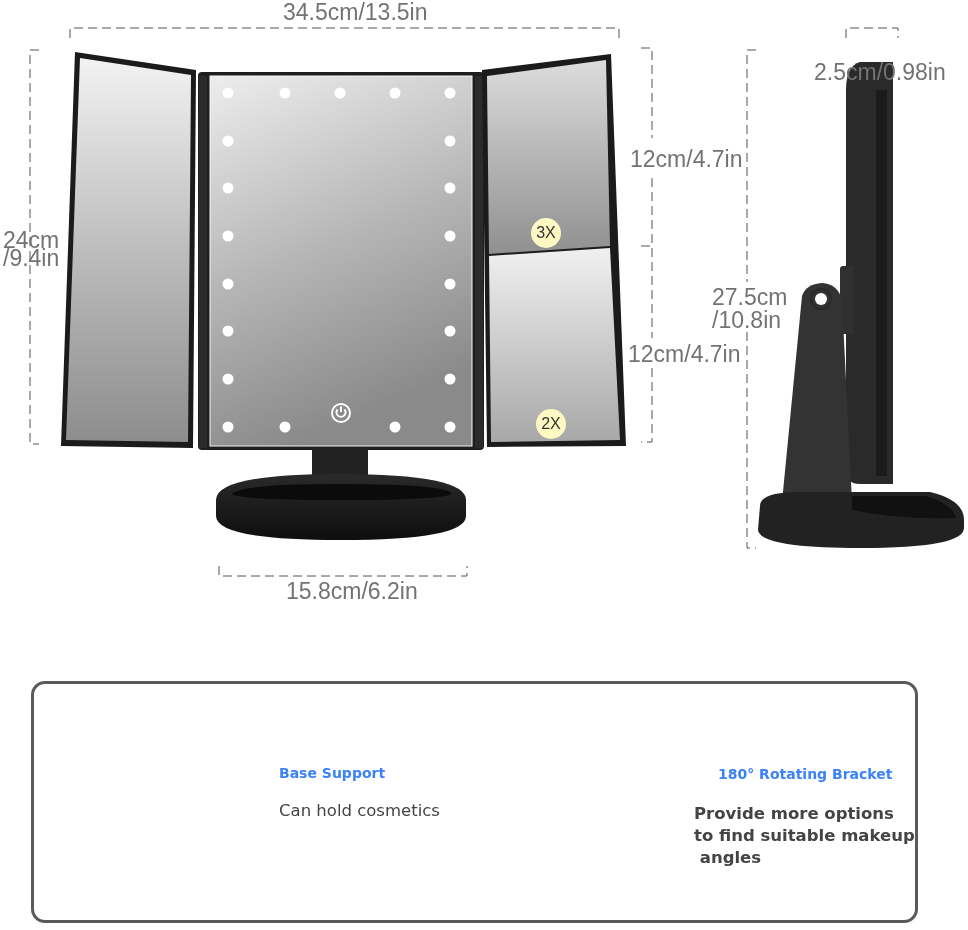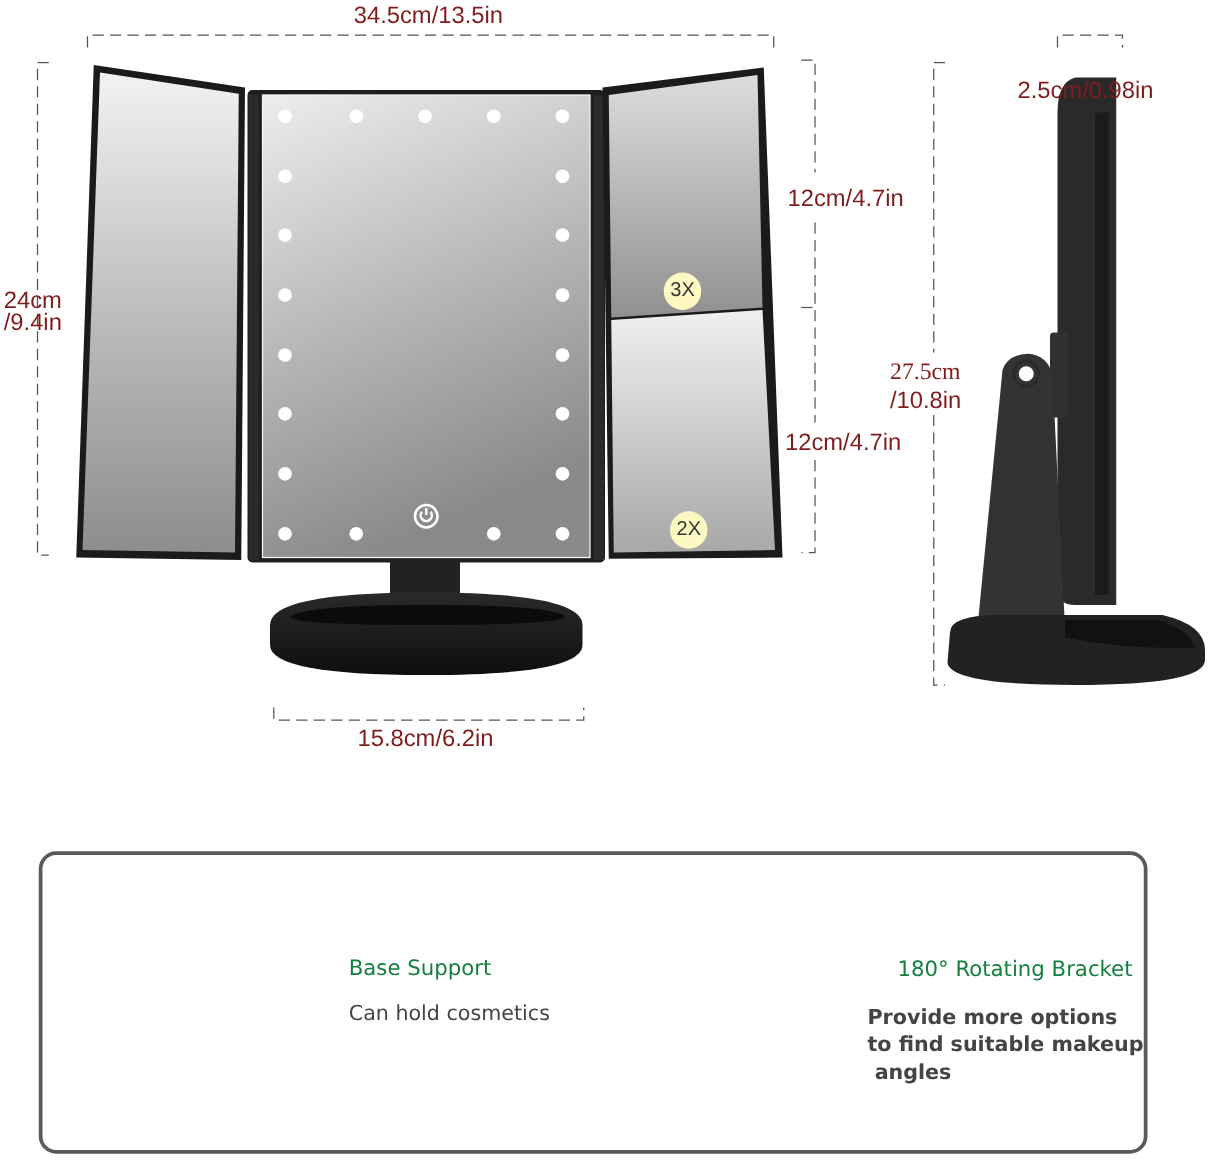--- a/index.html
+++ b/index.html
@@ -1,21 +1,21 @@
 <!DOCTYPE html>
 <html><head>
 <meta charset="utf-8">
 <style>
   html, body { margin:0; padding:0; background:#ffffff; }
   body { width:968px; height:930px; position:relative; overflow:hidden; font-family:"Liberation Sans", sans-serif; color:#444; }
   .abs { position:absolute; }
-  .dim-text { font-family:"Liberation Sans", sans-serif; font-size:19px; color:#7f1d1d; white-space:nowrap; line-height:19px; }
+  .dim-text { font-family:"Liberation Sans", sans-serif; font-size:23px; color:#737373; white-space:nowrap; line-height:19px; }
   svg { position:absolute; left:0; top:0; }
   .card { position:absolute; left:31px; top:681px; width:887px; height:242px; border:3px solid #5a5a5a; border-radius:14px; box-sizing:border-box; background:#fff; }
-  .feat-title { font-family:"DejaVu Sans", sans-serif; font-size:17px; color:#15803d; white-space:nowrap; }
+  .feat-title { font-family:"DejaVu Sans", sans-serif; font-size:14px; color:#3b82f6; white-space:nowrap;font-weight:bold; }
   .feat-desc { font-family:"DejaVu Sans", sans-serif; font-size:16.5px; color:#444; line-height:22px; white-space:pre; }
   .badge { position:absolute; width:30px; height:30px; border-radius:50%; background:#fef9c3; color:#333; font-size:16px; text-align:center; line-height:30px; font-family:"Liberation Sans", sans-serif; }
 </style>
 </head>
 <body>
 
 <svg width="968" height="930" viewBox="0 0 968 930">
   <defs>
     <linearGradient id="mirrorL" x1="0" y1="0" x2="0" y2="1">
       <stop offset="0" stop-color="#f2f2f2"></stop>
@@ -163,21 +163,21 @@
   </g>
 </svg>
 
 <div class="abs dim-text" style="left:283px;top:3px;">34.5cm/13.5in</div>
 <div class="abs dim-text" style="left:3px;top:231px;">24cm</div>
 <div class="abs dim-text" style="left:3px;top:249px;">/9.4in</div>
 <div class="abs dim-text" style="left:630px;top:150px;">12cm/4.7in</div>
 <div class="abs dim-text" style="left:628px;top:345px;">12cm/4.7in</div>
 <div class="abs dim-text" style="left:286px;top:582px;">15.8cm/6.2in</div>
 <div class="abs dim-text" style="left:814px;top:18px;margin-top:45px;">2.5cm/0.98in</div>
-<div class="abs dim-text" style="left:712px;top:288px;font-family:Liberation Serif, serif;">27.5cm</div>
+<div class="abs dim-text" style="left:712px;top:288px;">27.5cm</div>
 <div class="abs dim-text" style="left:712px;top:311px;">/10.8in</div>
 
 <div class="badge" style="left:531px;top:218px;">3X</div>
 <div class="badge" style="left:536px;top:409px;">2X</div>
 
 <div class="abs" style="left:152px;top:760px;color:#fff;font-style:italic;font-weight:bold;font-size:13px;font-family:'Liberation Sans',sans-serif;">WEILY</div>
 
 <div class="card"></div>
 <div class="abs feat-title" style="left:279px;top:765px;">Base Support</div>
 <div class="abs feat-desc" style="left:279px;top:800px;">Can hold cosmetics</div>

